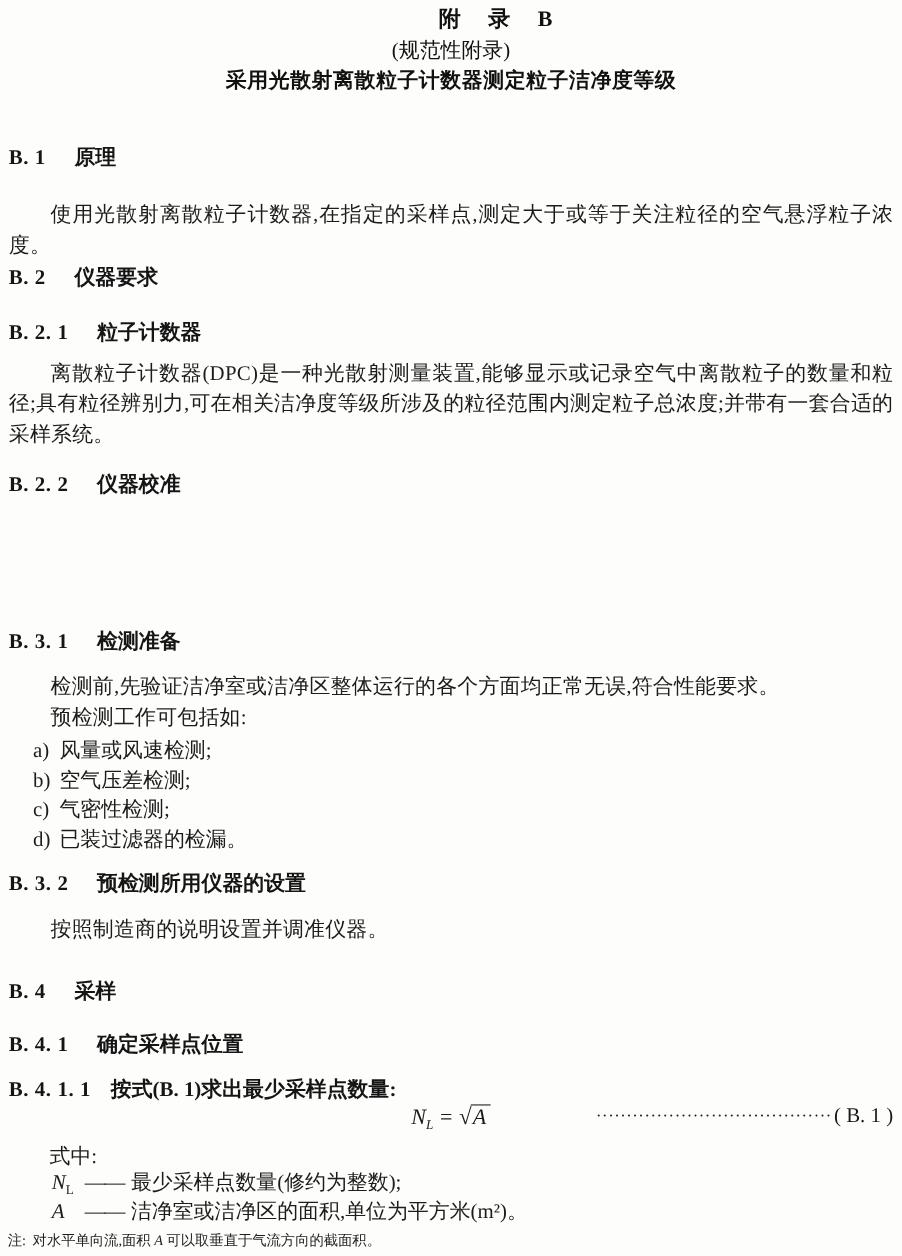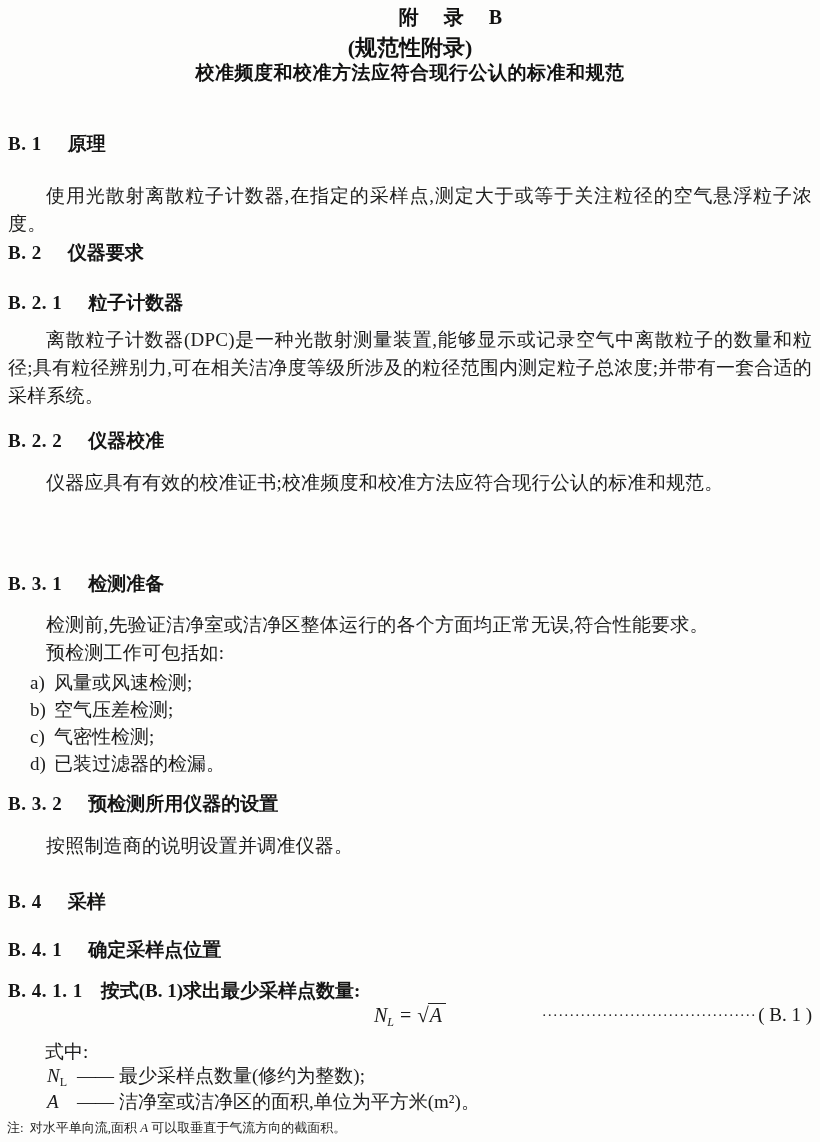--- a/index.html
+++ b/index.html
@@ -21,22 +21,22 @@
 
   .app-label {
     font-size: 20px;
     font-weight: bold;
     color: #111;
     letter-spacing: 7px;
     word-spacing: 6px;
     margin-left: 44px;
   }
   .app-note {
-    font-size: 22px;
-    font-weight: bold;
+    font-size: 19px;
+    font-weight: normal;
     color: #111;
   }
   .app-title {
     font-size: 19px;
     font-weight: bold;
     color: #111;
     letter-spacing: 0.5px;
   }
 
   .h {
@@ -163,40 +163,39 @@
   .footnote .fn-prefix { margin-right: 6px; }
   .footnote .fn-sym { font-family: "Liberation Serif", serif; font-style: italic; }
 </style>
 </head>
 <body>
 
 <div class="page">
 
   <div class="abs center app-label" style="top:4px">附 录 B</div>
   <div class="abs center app-note" style="top:33px">(规范性附录)</div>
-  <div class="abs center app-title" style="top:60px">校准频度和校准方法应符合现行公认的标准和规范</div>
+  <div class="abs center app-title" style="top:60px">采用光散射离散粒子计数器测定粒子洁净度等级</div>
 
   <div class="abs h" style="top:131px">
     <span class="num">B. 1</span><span>原理</span>
   </div>
   <div class="abs p" style="top:182px">使用光散射离散粒子计数器,在指定的采样点,测定大于或等于关注粒径的空气悬浮粒子浓度。</div>
 
   <div class="abs h" style="top:240px">
     <span class="num">B. 2</span><span>仪器要求</span>
   </div>
 
   <div class="abs h" style="top:290px">
     <span class="num">B. 2. 1</span><span>粒子计数器</span>
   </div>
   <div class="abs p" style="top:326px">离散粒子计数器(DPC)是一种光散射测量装置,能够显示或记录空气中离散粒子的数量和粒径;具有粒径辨别力,可在相关洁净度等级所涉及的粒径范围内测定粒子总浓度;并带有一套合适的采样系统。</div>
 
   <div class="abs h" style="top:428px">
     <span class="num">B. 2. 2</span><span>仪器校准</span>
   </div>
-  <div class="abs p" style="top:469px">仪器应具有有效的校准证书;校准频度和校准方法应符合现行公认的标准和规范。</div>
 
 
   <div class="abs h" style="top:571px">
     <span class="num">B. 3. 1</span><span>检测准备</span>
   </div>
   <div class="abs p" style="top:611px">检测前,先验证洁净室或洁净区整体运行的各个方面均正常无误,符合性能要求。</div>
   <div class="abs p" style="top:639px">预检测工作可包括如:</div>
 
   <div class="abs list-item" style="top:669px">
     <span class="marker">a)</span><span>风量或风速检测;</span>

